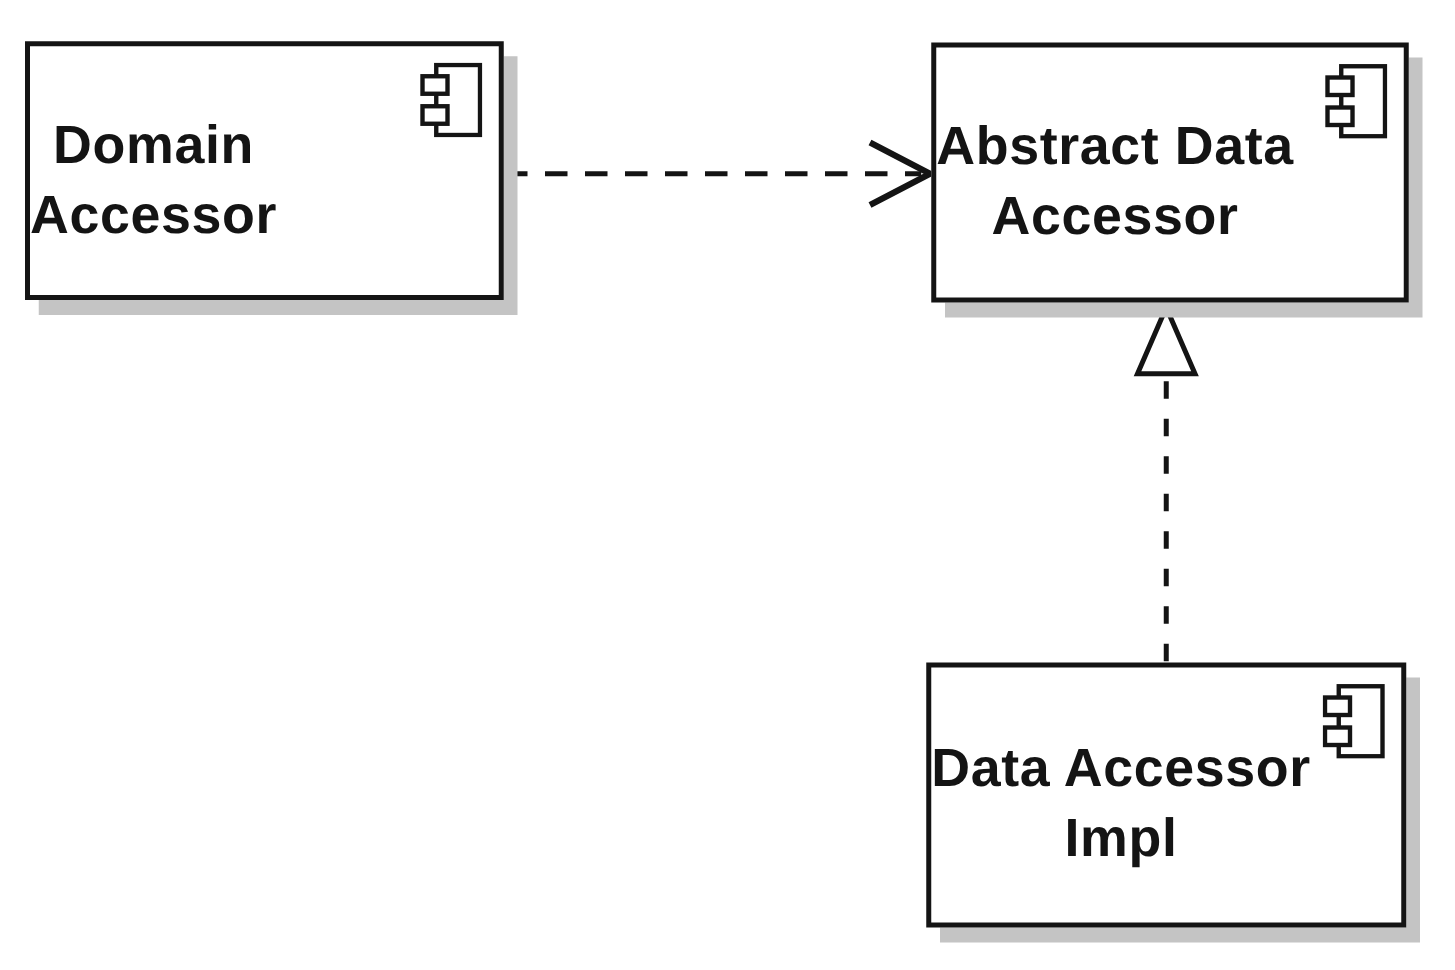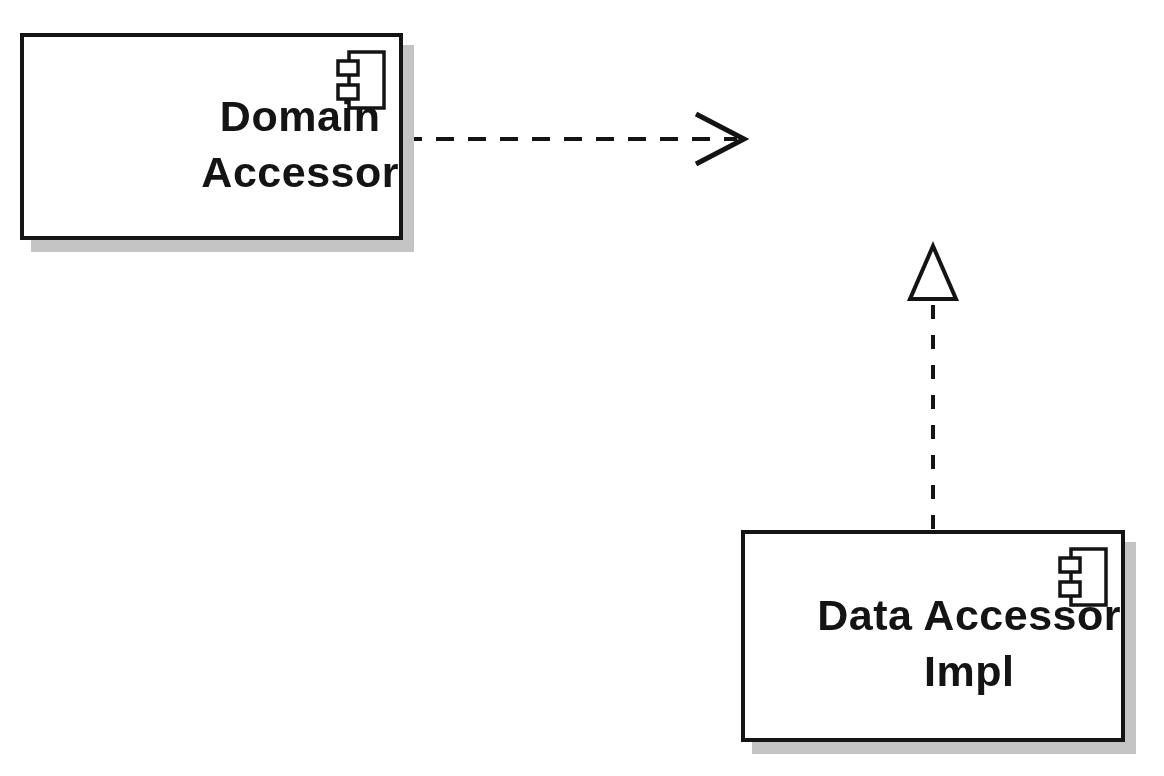--- a/index.html
+++ b/index.html
@@ -22,25 +22,25 @@
     height: 776px;
   }
   .node {
     position: absolute;
     box-sizing: border-box;
     background: #ffffff;
     border: 4px solid #141414;
     box-shadow: 11px 12px 0 #c4c4c4;
     display: flex;
     align-items: center;
-    justify-content: flex-end;
+    justify-content: flex-start;
   }
   .node-domain   { left: 20px;  top: 33px;  width: 383px; height: 207px; }
   .node-abstract { left: 745px; top: 34px;  width: 382px; height: 208px; }
-  .node-impl     { left: 741px; top: 530px; width: 384px; height: 212px; padding-left: 18px; }
+  .node-impl     { left: 741px; top: 530px; width: 384px; height: 212px; }
   .comp-icon {
     position: absolute;
     top: 13px;
     right: 13px;
     width: 50px;
     height: 60px;
   }
   .node-label {
     text-align: center;
     font-weight: bold;
@@ -99,20 +99,31 @@
       <rect class="icon-shape" x="13" y="2" width="35" height="56"></rect>
       <rect class="icon-shape" x="2" y="11" width="20" height="14"></rect>
       <rect class="icon-shape" x="2" y="35" width="20" height="14"></rect>
     </svg>
     <div class="node-label">
       <div>Domain</div>
       <div>Accessor</div>
     </div>
   </div>
 
+  <div class="node node-abstract" aria-label="Abstract Data Accessor">
+    <svg class="comp-icon" viewBox="0 0 50 60" aria-hidden="true">
+      <rect class="icon-shape" x="13" y="2" width="35" height="56"></rect>
+      <rect class="icon-shape" x="2" y="11" width="20" height="14"></rect>
+      <rect class="icon-shape" x="2" y="35" width="20" height="14"></rect>
+    </svg>
+    <div class="node-label">
+      <div>Abstract Data</div>
+      <div>Accessor</div>
+    </div>
+  </div>
 
   <div class="node node-impl" aria-label="Data Accessor Impl">
     <svg class="comp-icon" viewBox="0 0 50 60" aria-hidden="true">
       <rect class="icon-shape" x="13" y="2" width="35" height="56"></rect>
       <rect class="icon-shape" x="2" y="11" width="20" height="14"></rect>
       <rect class="icon-shape" x="2" y="35" width="20" height="14"></rect>
     </svg>
     <div class="node-label">
       <div>Data Accessor</div>
       <div>Impl</div>

